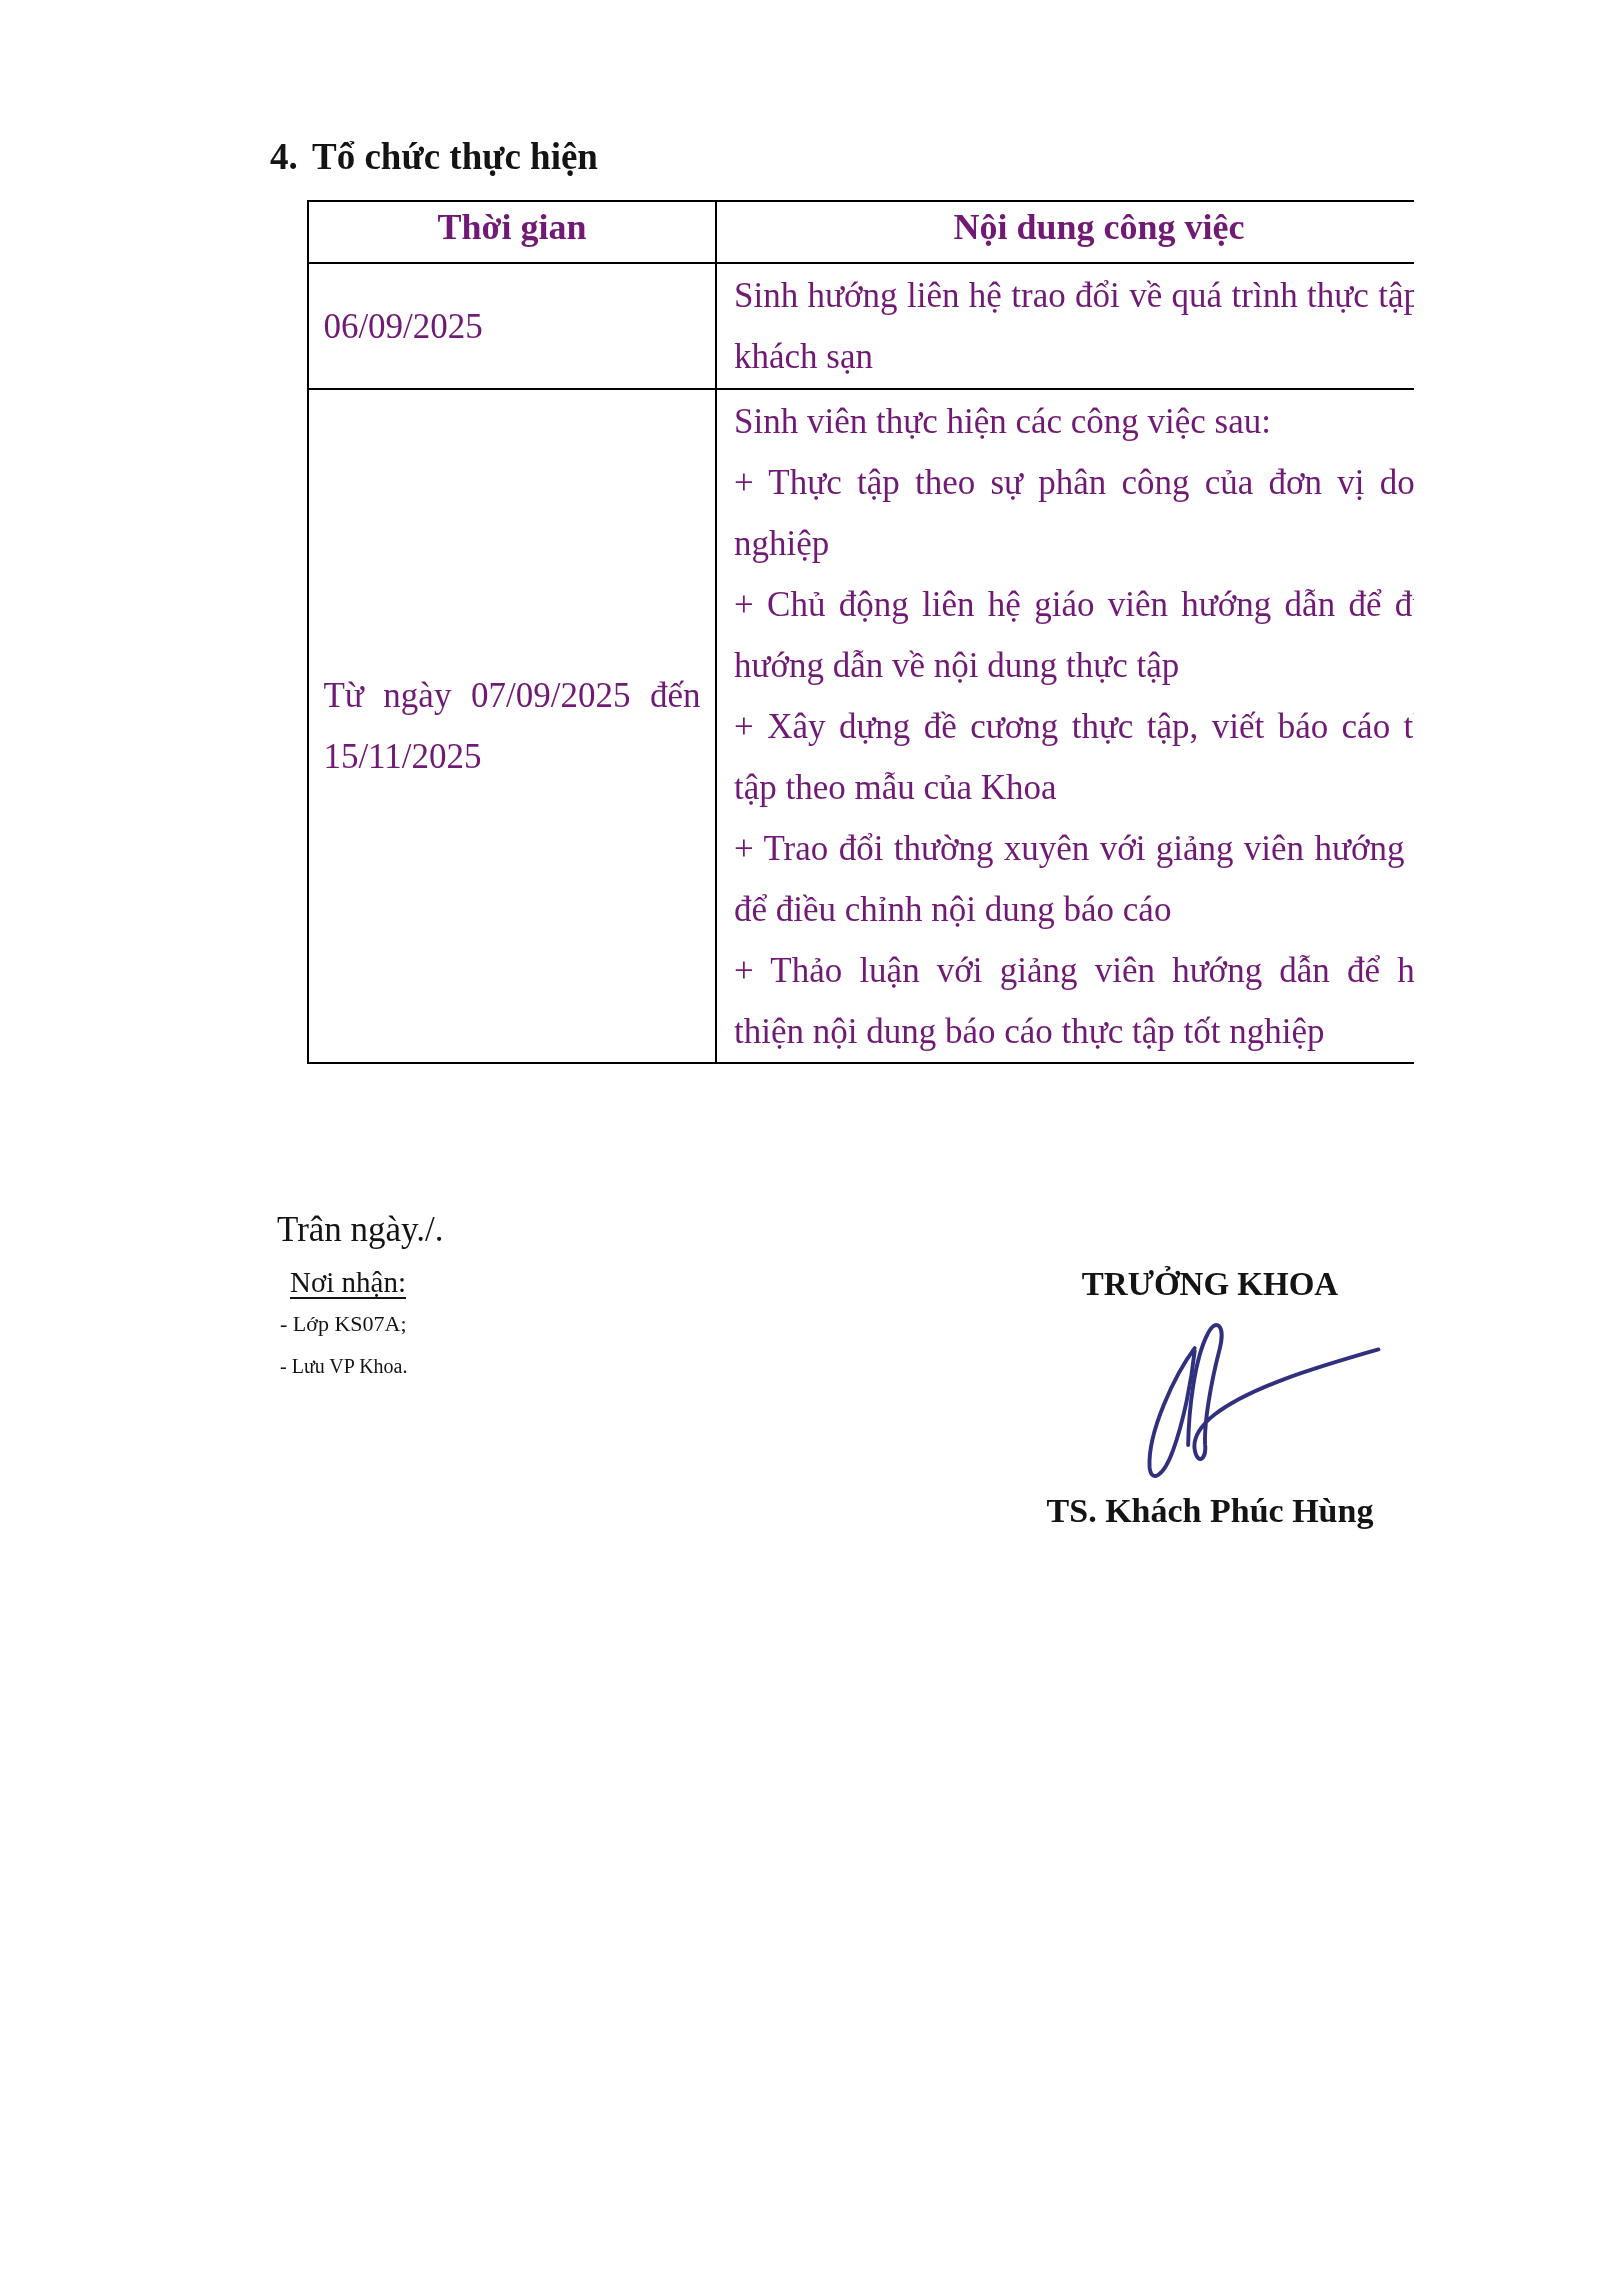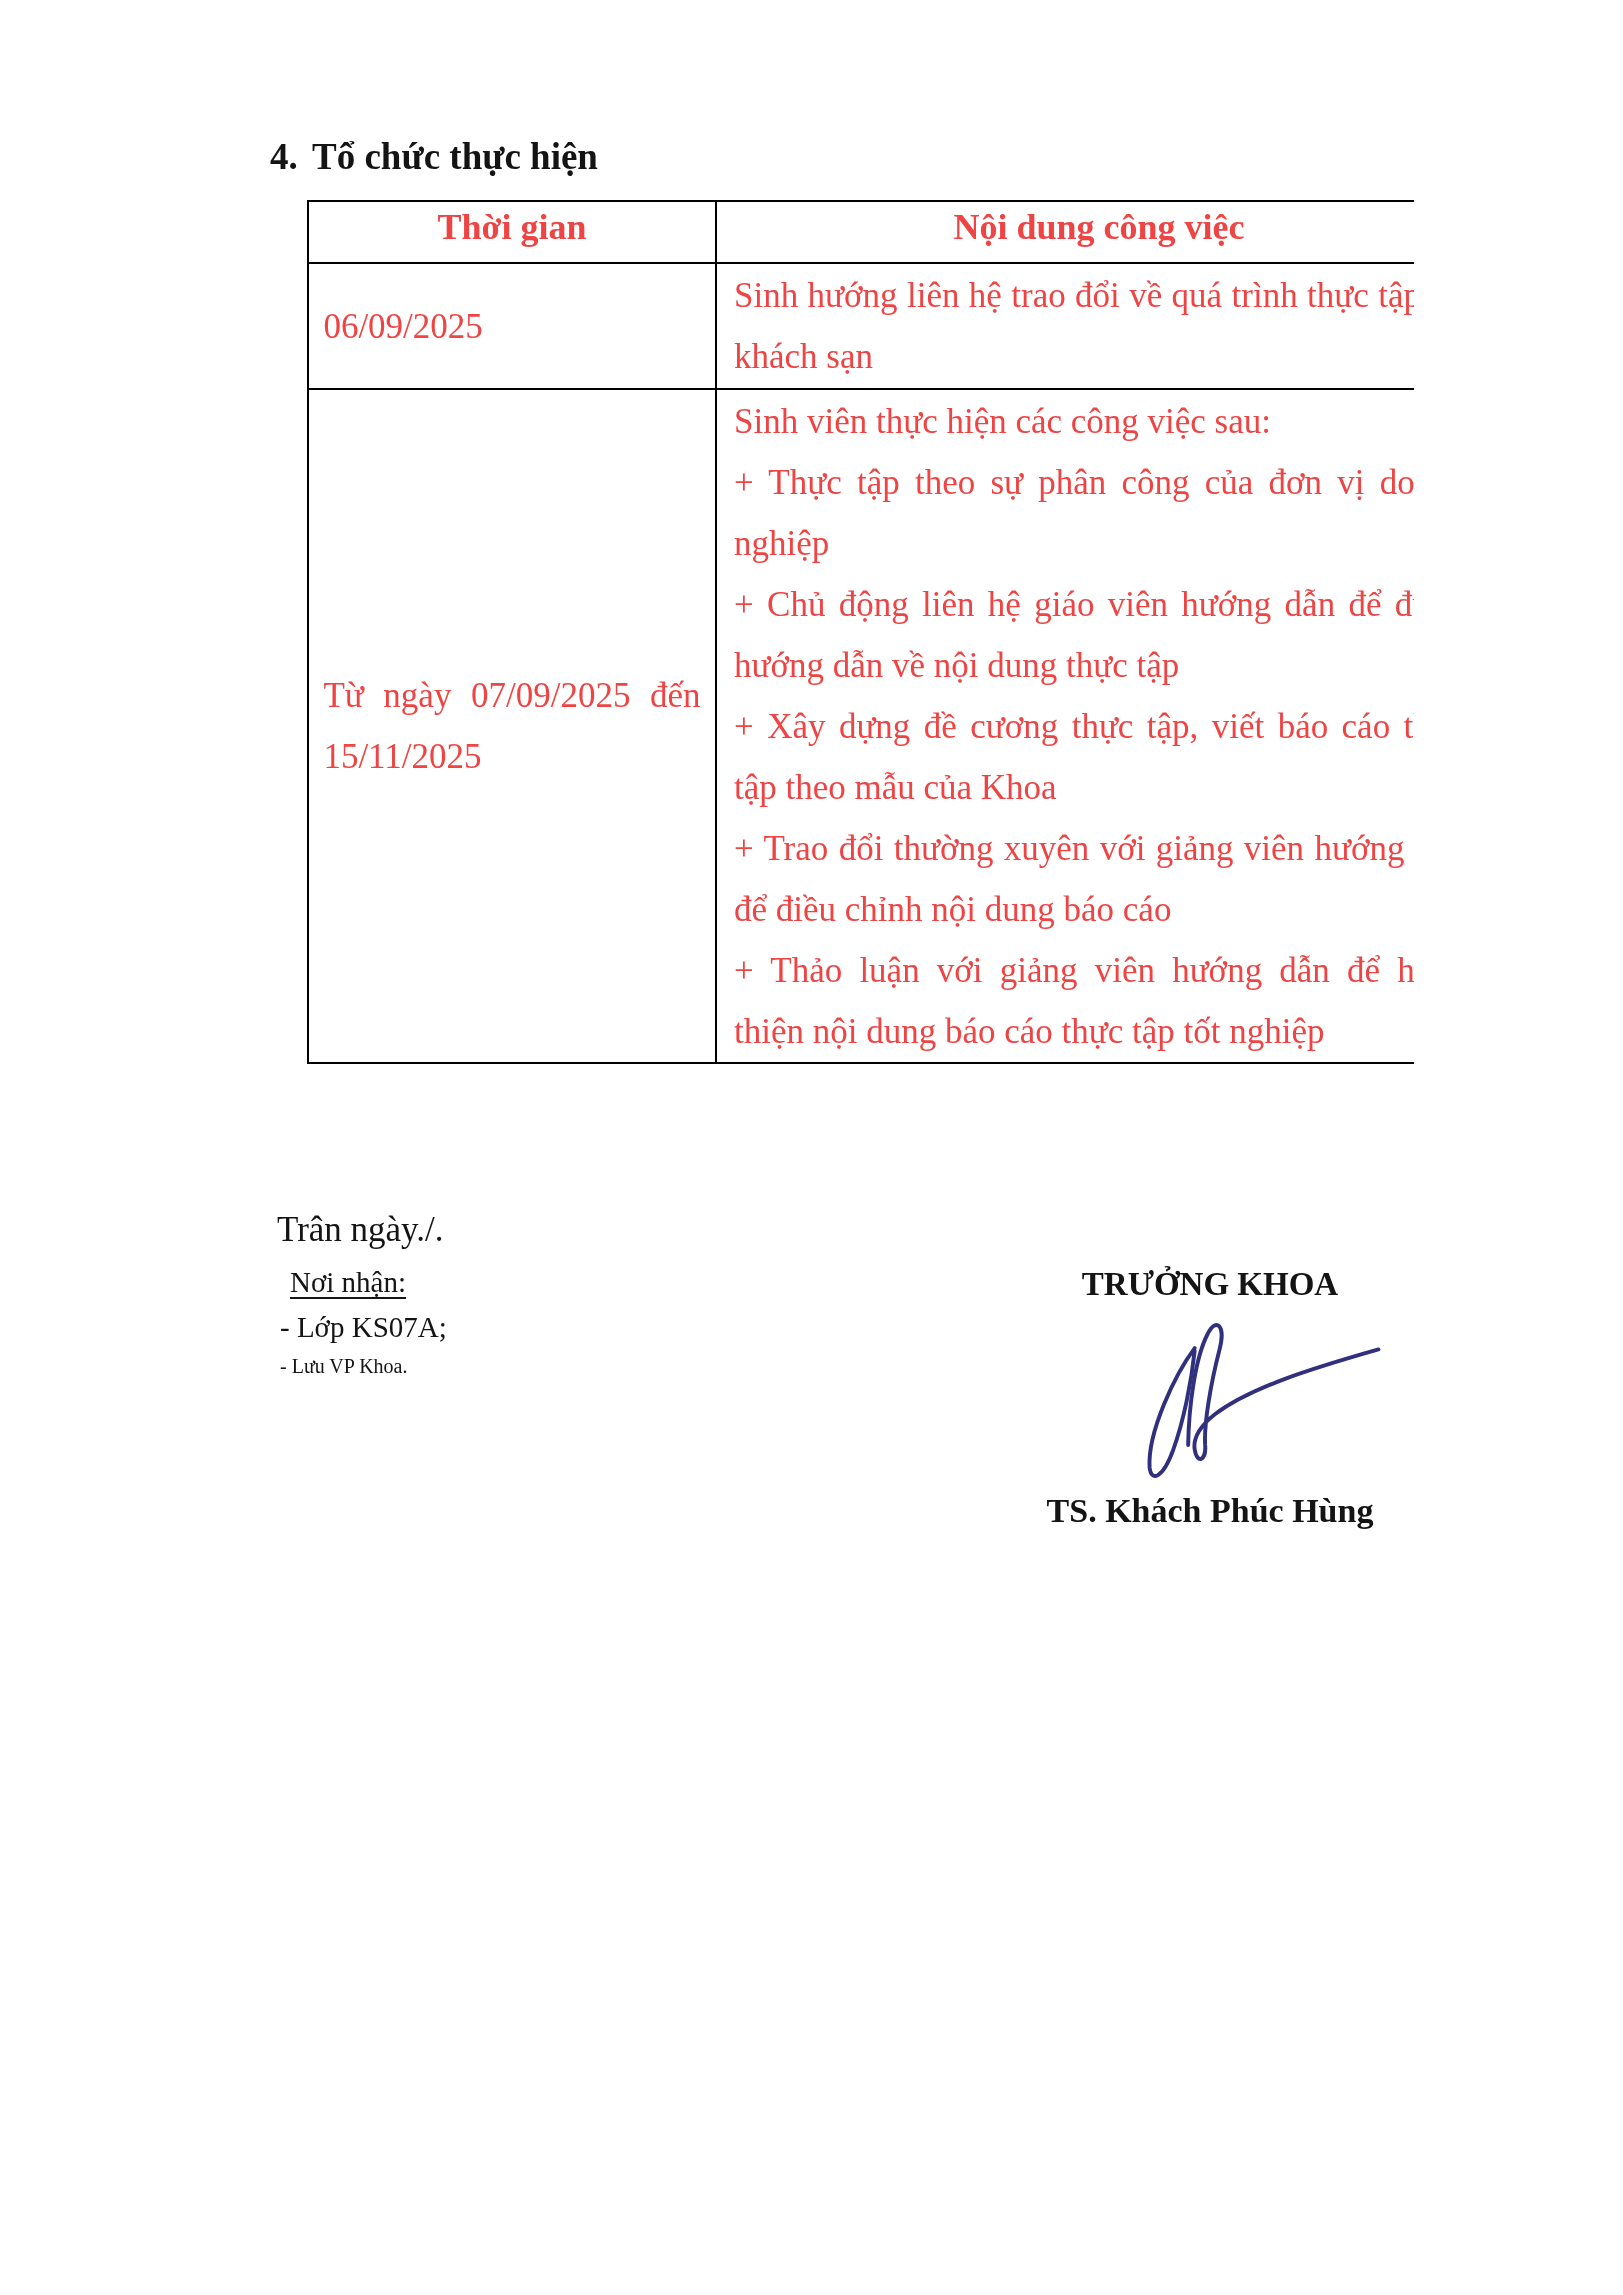--- a/index.html
+++ b/index.html
@@ -34,21 +34,21 @@
 
   
   table.schedule {
     position: absolute;
     left: 307px;
     top: 200px;
     width: 1176px;
     border-collapse: collapse;
     table-layout: fixed;
     font-size: 35px;
-    color: #ef4444;
+    color: #701a75;
   }
   table.schedule col.c1 { width: 408px; }
   table.schedule th, table.schedule td {
     border: 2.6px solid #000000;
     box-sizing: border-box;
   }
   table.schedule th {
     height: 62px;
     font-weight: bold;
     text-align: center;
@@ -91,21 +91,21 @@
   }
   .recipients-label .u {
     text-decoration: underline;
     text-decoration-thickness: 2px;
     text-underline-offset: 4.6px;
   }
   .recipient-1 {
     position: absolute;
     left: 280px;
     top: 1311px;
-    font-size: 29px;
+    font-size: 22px;
     white-space: nowrap;
     text-align: center;
   }
   .recipient-2 {
     position: absolute;
     left: 280px;
     top: 1355px;
     font-size: 20px;
     white-space: nowrap;
   }

